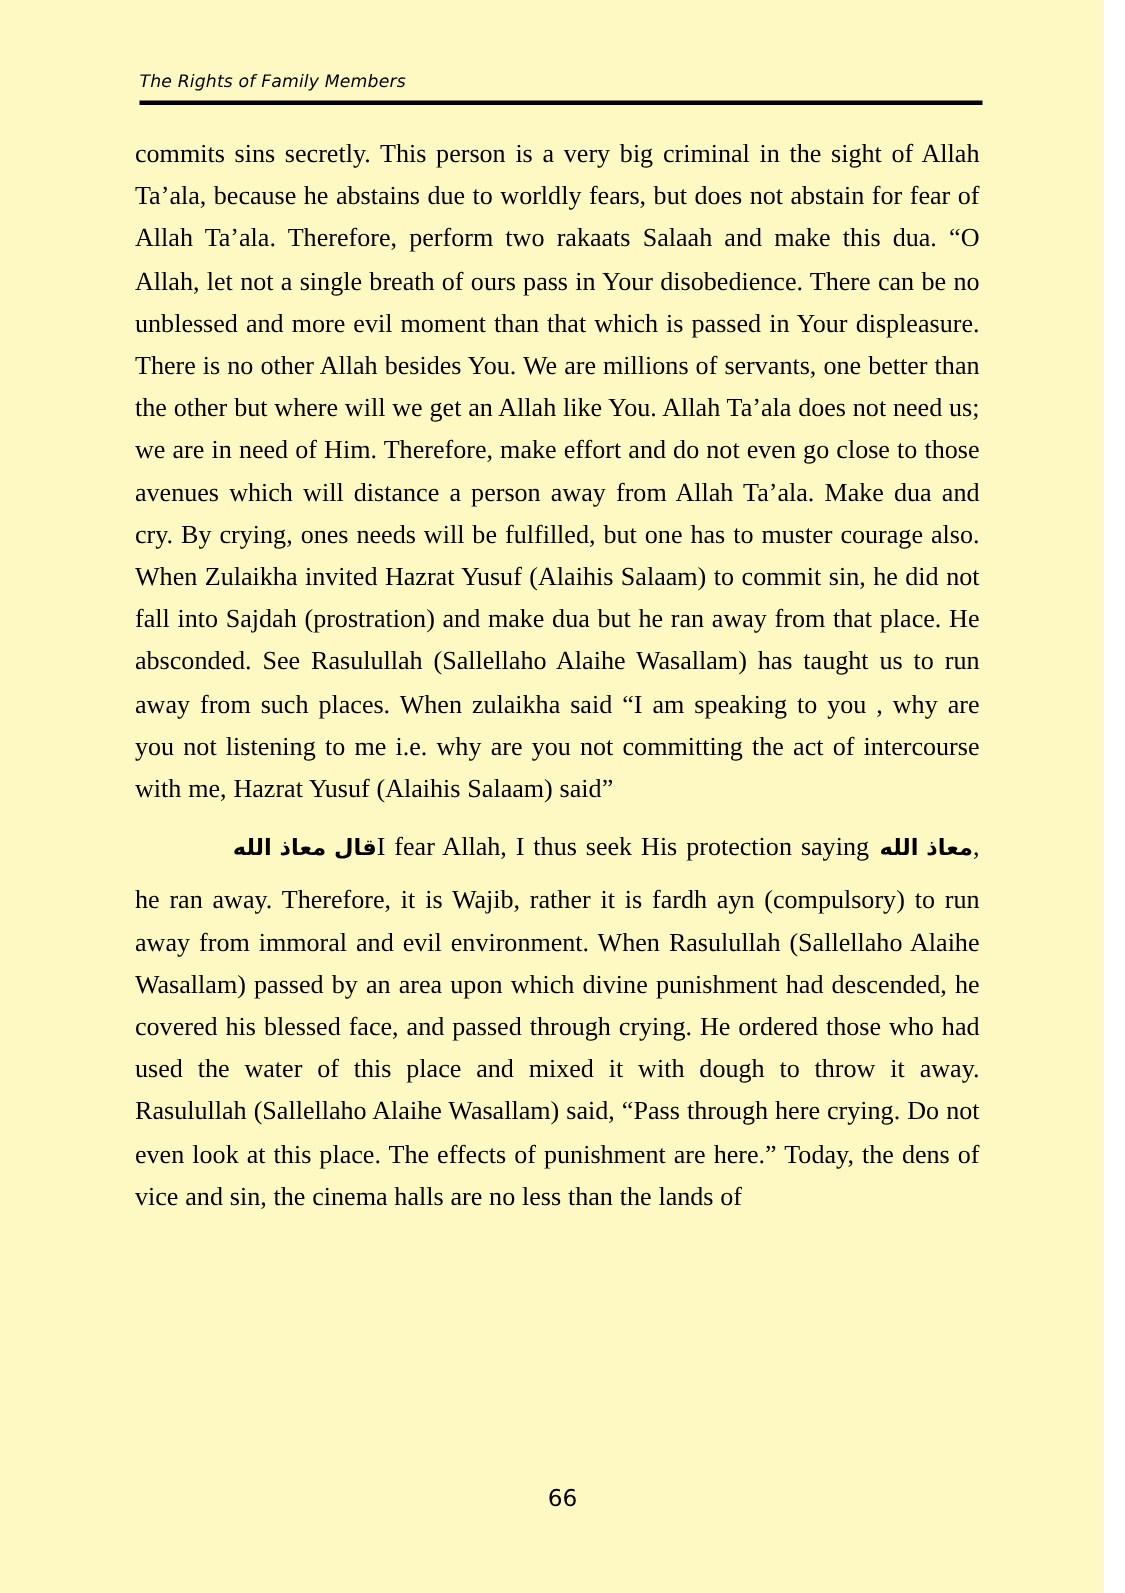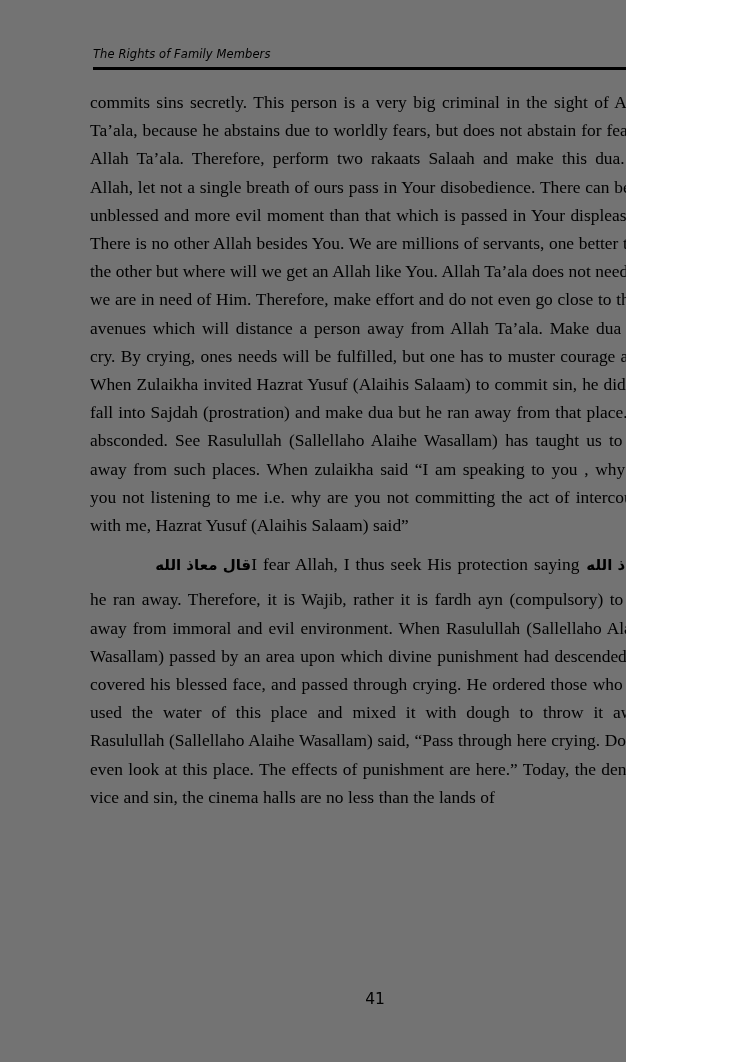--- a/index.html
+++ b/index.html
@@ -2,23 +2,23 @@
 <html><head>
 <meta charset="utf-8">
 <style>
   html, body {
     margin: 0;
     padding: 0;
     background: #ffffff;
   }
   .page {
     position: relative;
-    width: 626px;
+    width: 736px;
     height: 1062px;
-    background: #737373;
+    background: #fef9c3;
     overflow: hidden;
     font-family: "Liberation Serif", "DejaVu Serif", serif;
     color: #000000;
   }
 
   
   .header {
     position: absolute;
     left: 93px;
     top: 48px;
@@ -113,15 +113,15 @@
     <p class="body">commits sins secretly. This person is a very big criminal in the sight of Allah Ta’ala, because he abstains due to worldly fears, but does not abstain for fear of Allah Ta’ala. Therefore, perform two rakaats Salaah and make this dua. “O Allah, let not a single breath of ours pass in Your disobedience. There can be no unblessed and more evil moment than that which is passed in Your displeasure. There is no other Allah besides You. We are millions of servants, one better than the other but where will we get an Allah like You. Allah Ta’ala does not need us; we are in need of Him. Therefore, make effort and do not even go close to those avenues which will distance a person away from Allah Ta’ala. Make dua and cry. By crying, ones needs will be fulfilled, but one has to muster courage also. When Zulaikha invited Hazrat Yusuf (Alaihis Salaam) to commit sin, he did not fall into Sajdah (prostration) and make dua but he ran away from that place. He absconded. See Rasulullah (Sallellaho Alaihe Wasallam) has taught us to run away from such places. When zulaikha said “I am speaking to you , why are you not listening to me i.e. why are you not committing the act of intercourse with me, Hazrat Yusuf (Alaihis Salaam) said”</p>
 
     <div class="arabic-line">
       <span class="arabic arabic-lead">قال معاذ الله</span><span class="mid-text">I fear Allah, I thus seek His protection saying</span><span class="arabic arabic-trail">معاذ الله</span><span class="mid-text">,</span>
     </div>
 
     <p class="body">he ran away. Therefore, it is Wajib, rather it is fardh ayn (compulsory) to run away from immoral and evil environment. When Rasulullah (Sallellaho Alaihe Wasallam) passed by an area upon which divine punishment had descended, he covered his blessed face, and passed through crying. He ordered those who had used the water of this place and mixed it with dough to throw it away. Rasulullah (Sallellaho Alaihe Wasallam) said, “Pass through here crying. Do not even look at this place. The effects of punishment are here.” Today, the dens of vice and sin, the cinema halls are no less than the lands of</p>
 
   </div>
 
-  <div class="folio">41</div>
+  <div class="folio">66</div>
 
 </div>
 
 </body></html>

